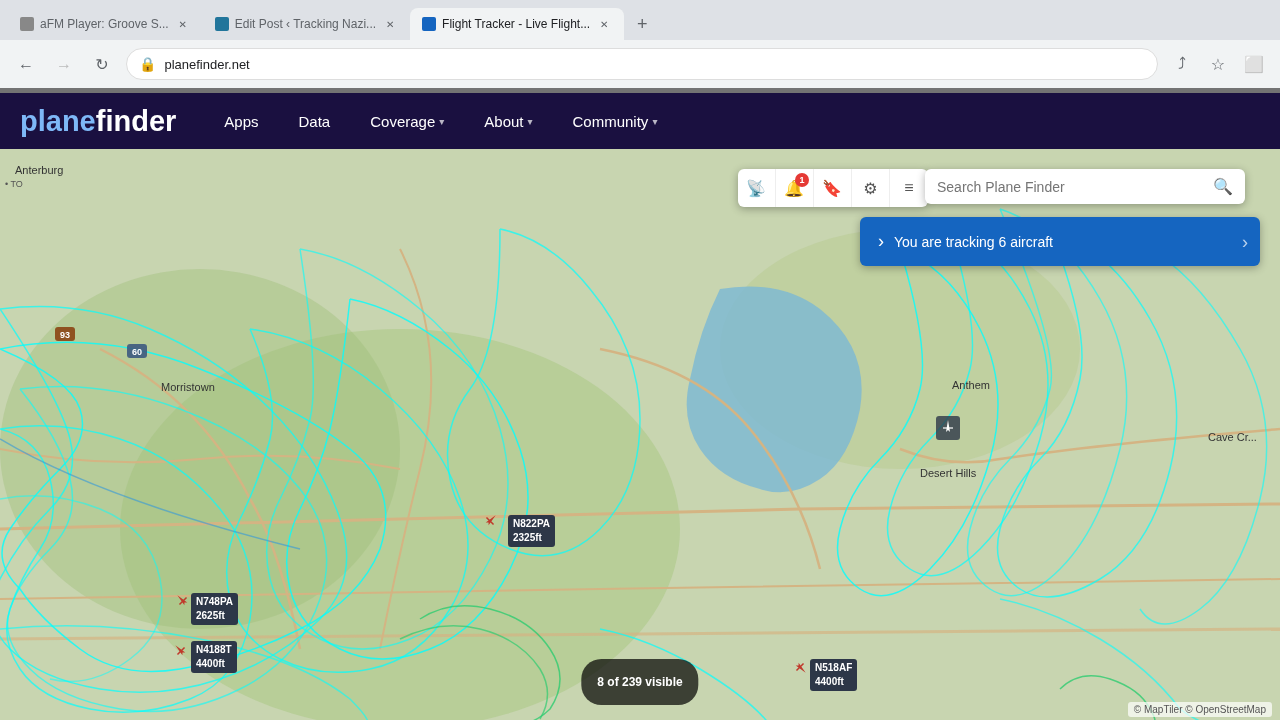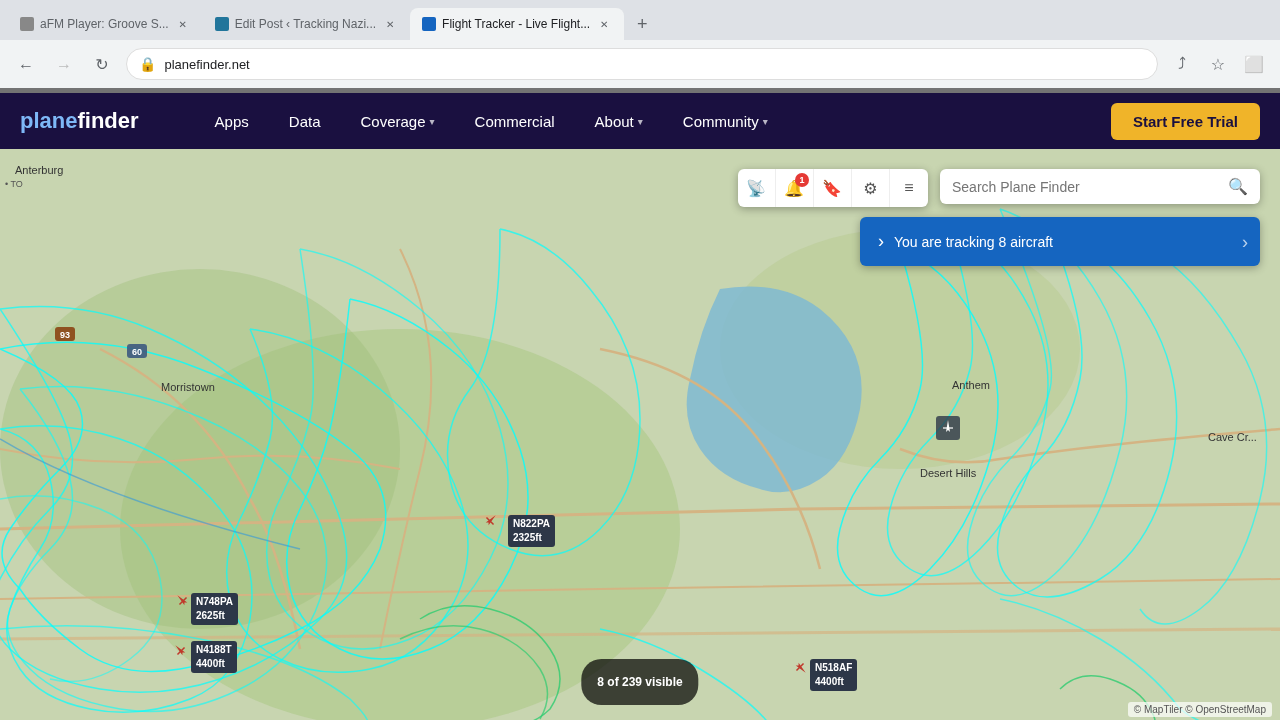--- a/index.html
+++ b/index.html
@@ -130,23 +130,23 @@
       background: #1a1040;
       height: 56px;
       display: flex;
       align-items: center;
       padding: 0 20px;
       position: relative;
       z-index: 10;
     }
     .logo {
       color: white;
-      font-size: 22px;
+      font-size: 29px;
       font-weight: bold;
-      margin-right: 56px;
+      margin-right: 28px;
     }
     .logo span { color: #7eb8f7; }
     .nav-links {
       display: flex;
       align-items: center;
       gap: 0;
       flex: 1;
     }
     .nav-item {
       color: white;
@@ -195,21 +195,21 @@
       position: absolute;
       inset: 0;
       width: 100%;
       height: 100%;
     }
 
     
     .search-overlay {
       position: absolute;
       top: 20px;
-      right: 20px;
+      right: 35px;
       display: flex;
       flex-direction: column;
       gap: 0;
       z-index: 20;
     }
     .search-bar {
       display: flex;
       align-items: center;
       background: white;
       border-radius: 6px;
@@ -401,32 +401,28 @@
       <span>Apps</span>
     </a>
     <a class="nav-item">
       <span>Data</span>
     </a>
     <a class="nav-item">
       <span>Coverage</span>
       <span class="nav-chevron">▾</span>
     </a>
     <a class="nav-item">
-      <span>Commercial</span>
-    </a>
-    <a class="nav-item">
       <span>About</span>
       <span class="nav-chevron">▾</span>
     </a>
     <a class="nav-item">
       <span>Community</span>
       <span class="nav-chevron">▾</span>
     </a>
   </nav>
-  <div class="start-free-btn">Start Free Trial</div>
 </div>
 
 <div class="map-container">
 
   <div class="map-bg"></div>
 
   <svg class="map-svg" viewBox="0 0 1280 576" preserveAspectRatio="none">
 
     <rect width="1280" height="576" fill="#c8d5b0"></rect>
 
@@ -547,21 +543,21 @@
 
   <div class="search-overlay">
     <div class="search-bar">
       <input class="search-input" type="text" placeholder="Search Plane Finder" style="">
       <div class="search-icon-btn">🔍</div>
     </div>
   </div>
 
   <div class="tracking-banner">
     <span class="tracking-chevron">›</span>
-    <span>You are tracking 8 aircraft</span>
+    <span>You are tracking 6 aircraft</span>
     <span class="tracking-expand">›</span>
   </div>
 
   <div class="status-bar">
     <span>8 of 239 visible</span>
   </div>
 
   <div class="map-copyright">© MapTiler © OpenStreetMap</div>
 </div>
 

